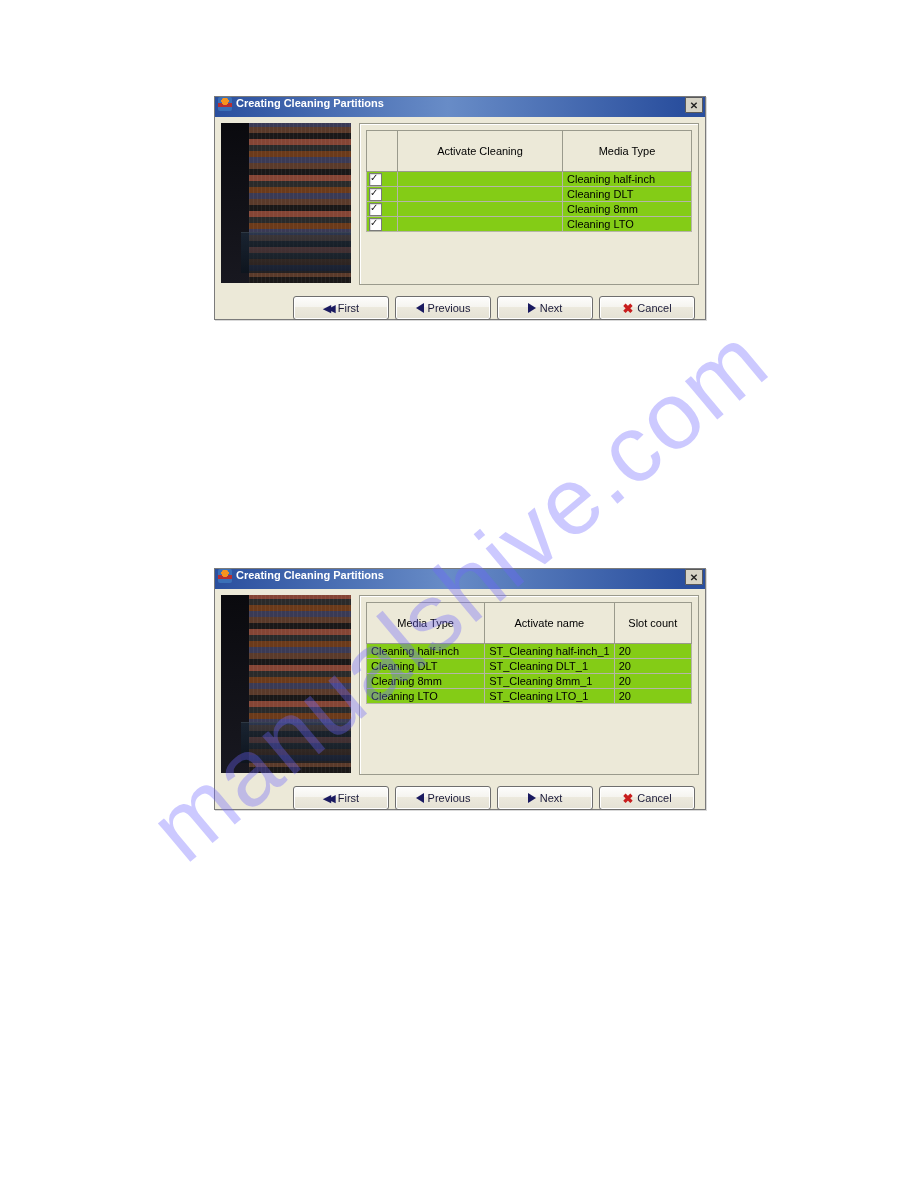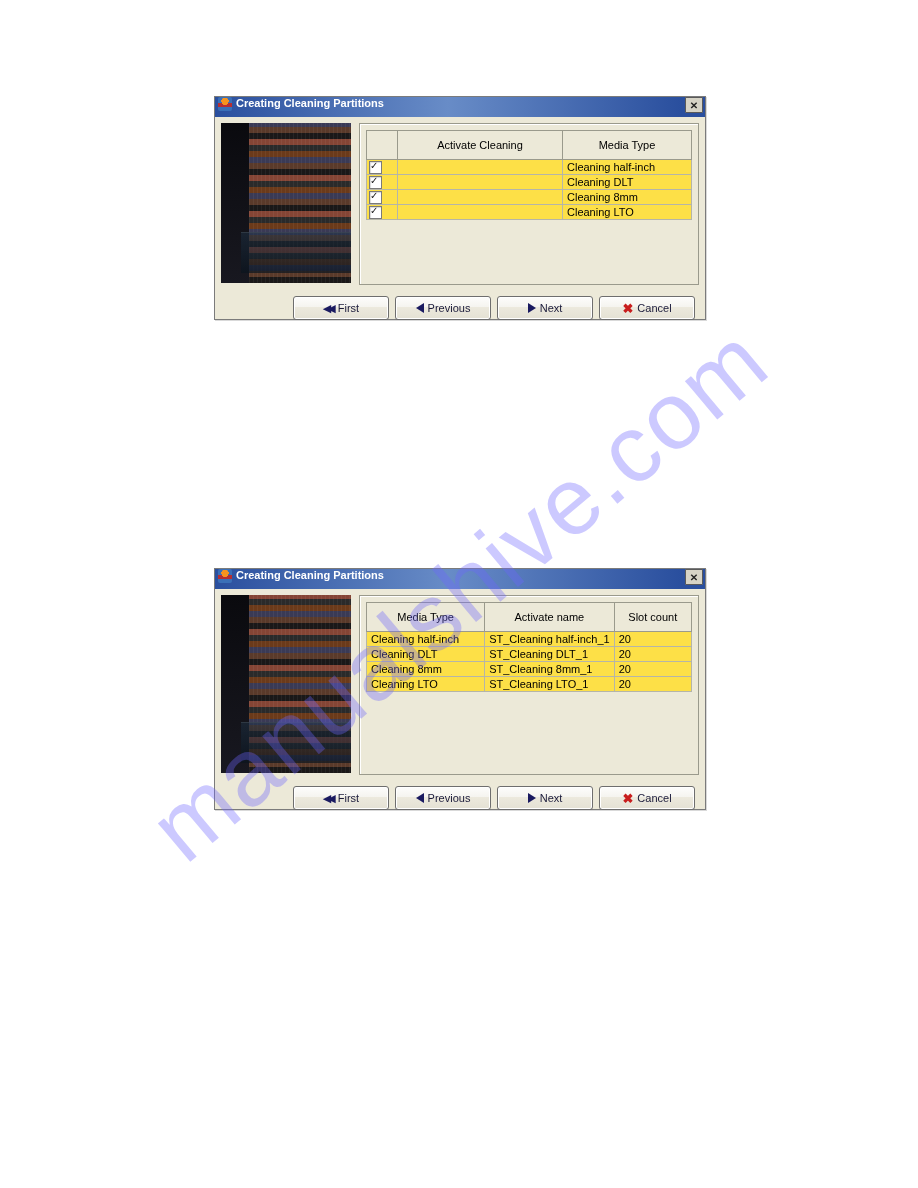--- a/index.html
+++ b/index.html
@@ -118,29 +118,29 @@
   table.grid {
     border-collapse: collapse;
     width: 100%;
     background: #fff;
     font-size: 11px;
   }
   table.grid th {
     background: #ece9d8;
     border: 1px solid #9a9a8c;
     font-weight: normal;
-    padding: 7px 4px;
+    padding: 13px 4px;
     text-align: center;
     height: 14px;
   }
   table.grid td {
     border: 1px solid #b5b5a8;
     padding: 0 4px;
     height: 14px;
-    background: #fde047;
+    background: #84cc16;
     white-space: nowrap;
     margin-left: 41px;
   }
   table.grid td.chk {
     width: 14px;
     padding: 0 2px;
   }
   .checkbox-mark {
     display: inline-block;
     width: 11px; height: 11px;

